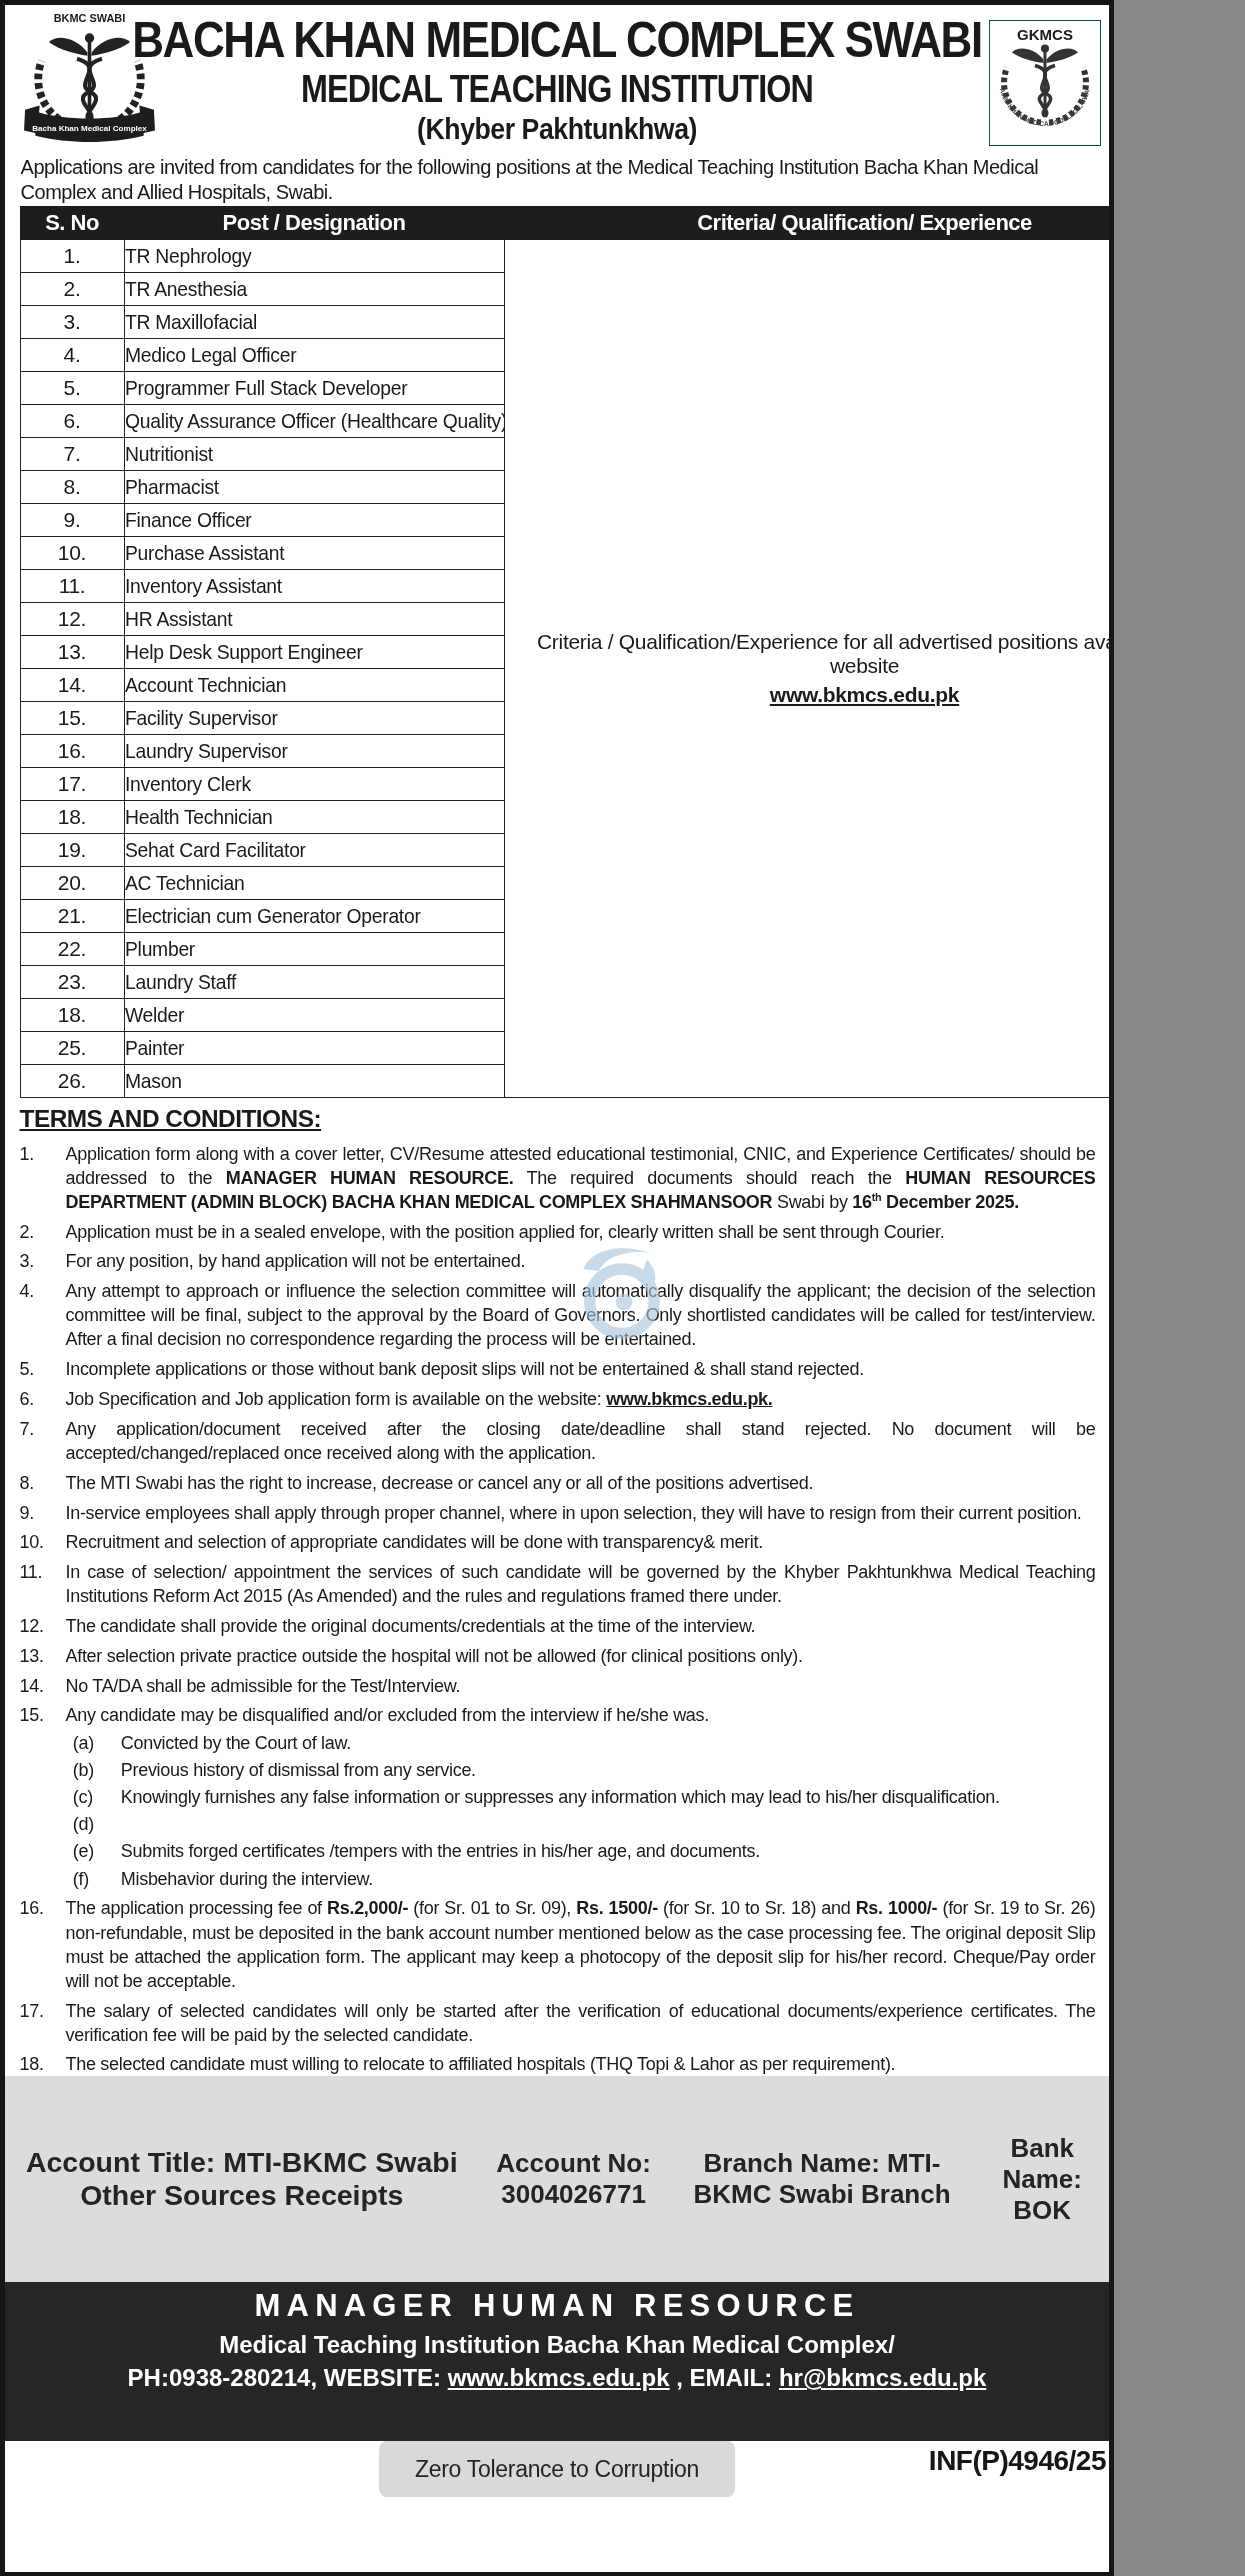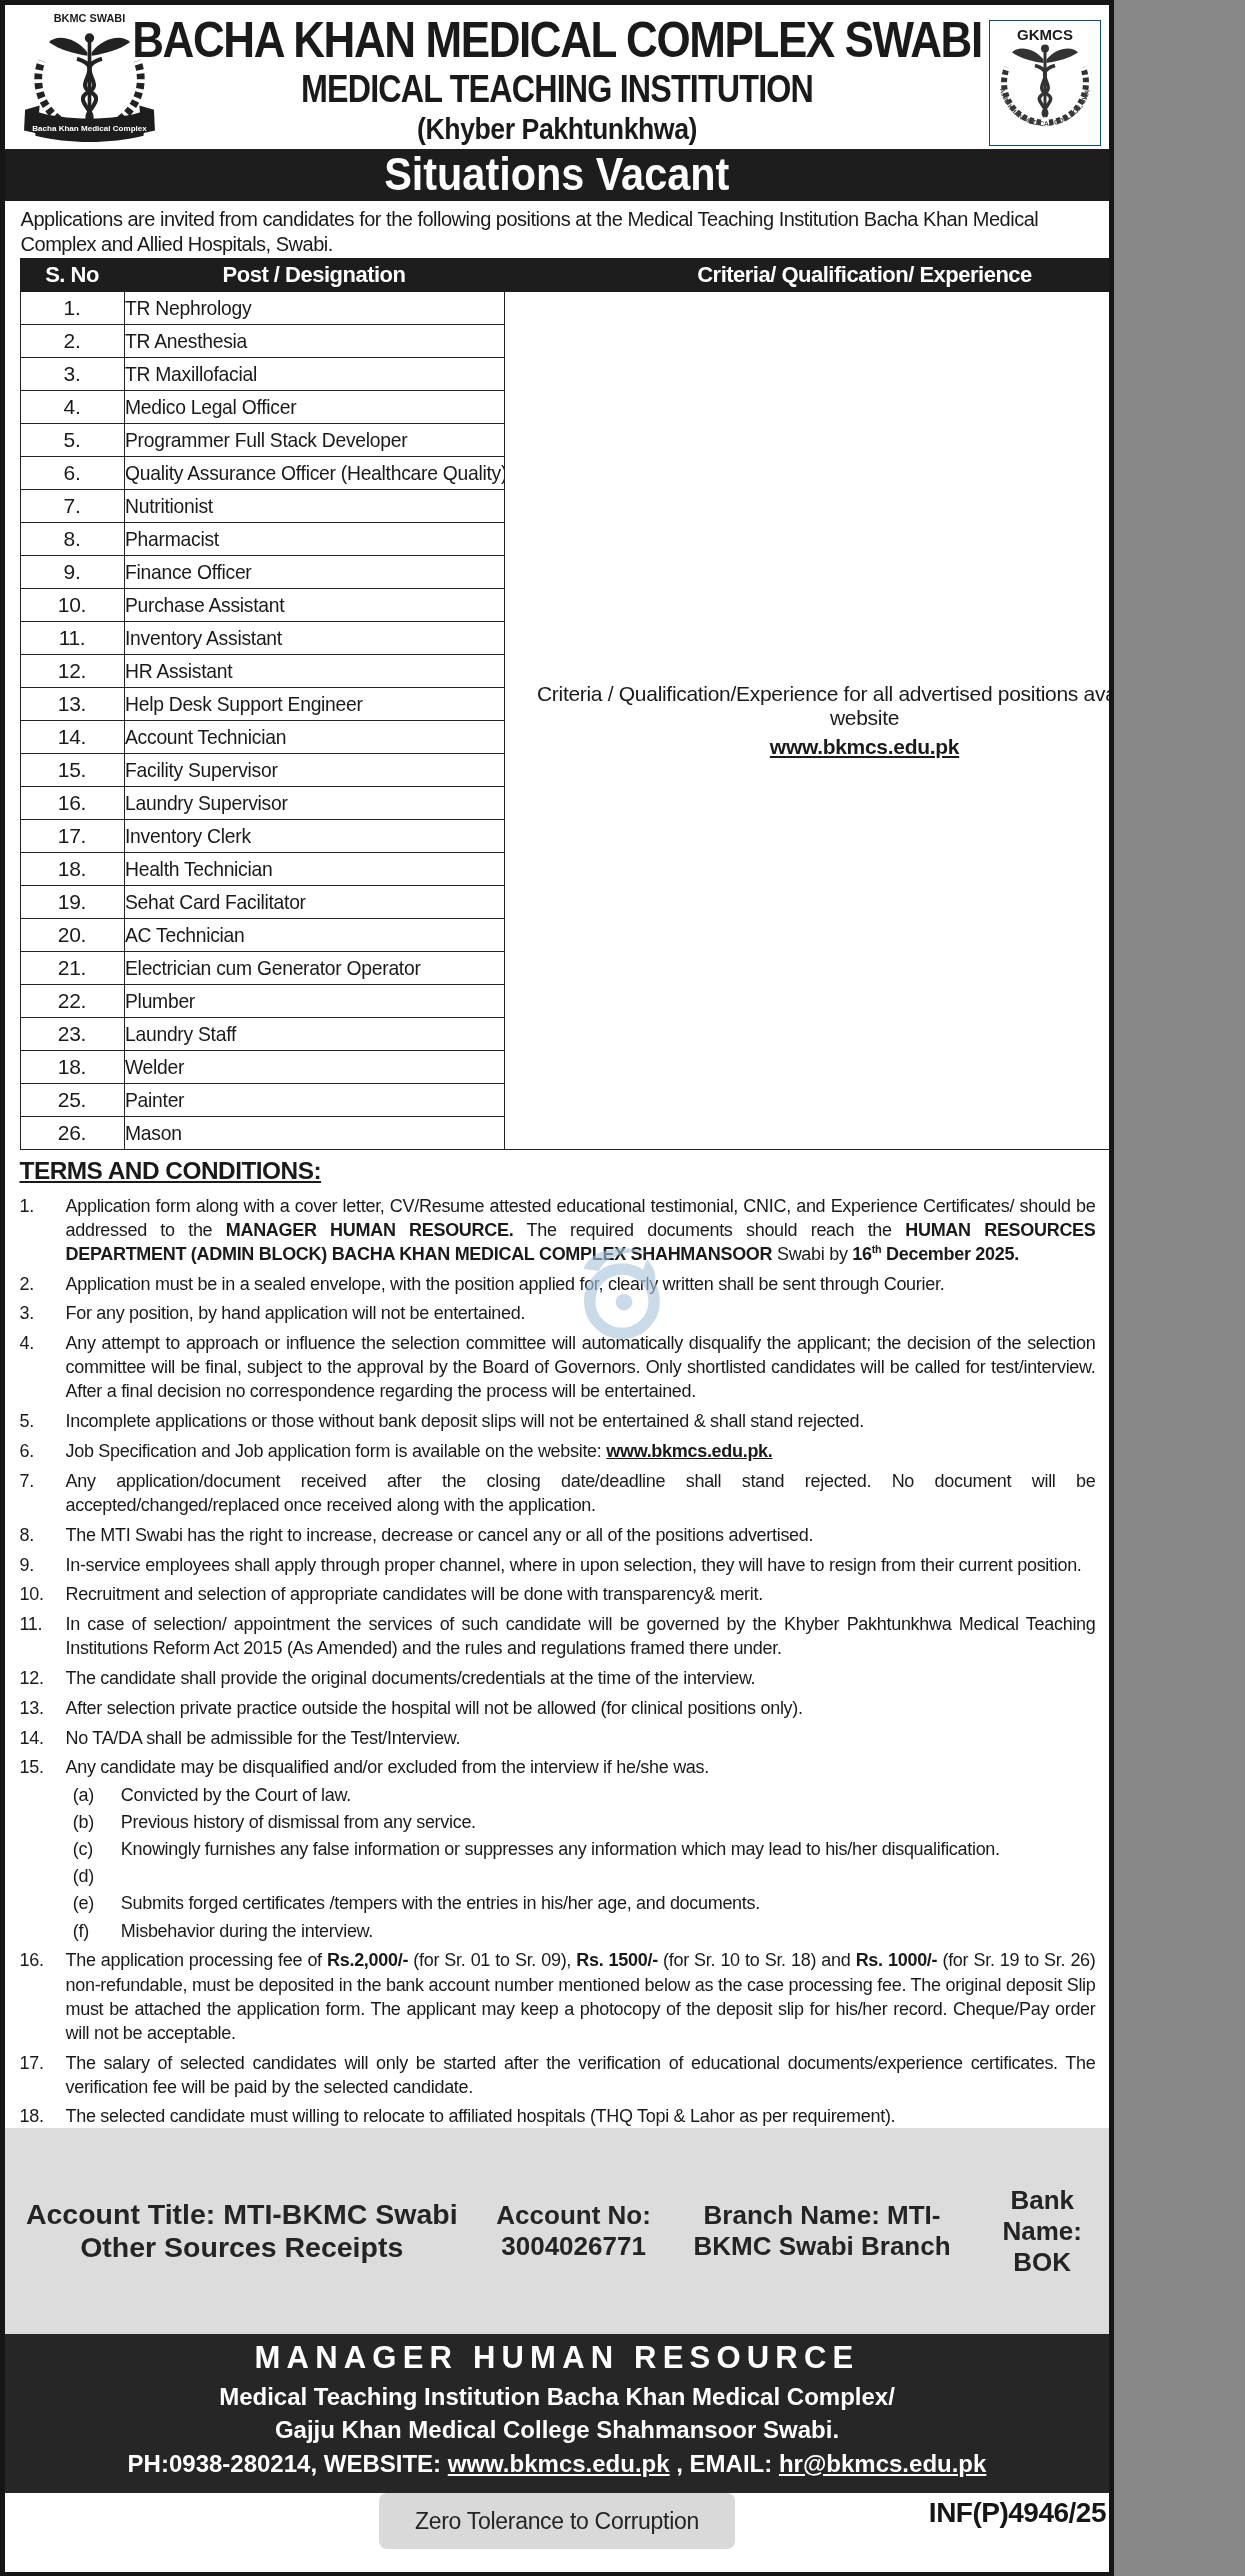--- a/index.html
+++ b/index.html
@@ -114,23 +114,20 @@
           <textPath href="#arcB" startOffset="50%" text-anchor="middle">GAJJU KHAN MEDICAL COLLEGE, SWABI</textPath>
         </text>
       </svg>
     </div>
 
     <h1 class="title-main">BACHA KHAN MEDICAL COMPLEX SWABI</h1>
     <h2 class="title-sub">MEDICAL TEACHING INSTITUTION</h2>
     <h3 class="title-region">(Khyber Pakhtunkhwa)</h3>
   </div>
 
-  <div class="banner">
-    <span>Situations Vacant</span>
-  </div>
 
   <div class="intro">Applications are invited from candidates for the following positions at the Medical Teaching Institution Bacha Khan Medical Complex and Allied Hospitals, Swabi.</div>
 
   <table class="positions">
     <thead>
       <tr>
         <th style="width:101px">S. No</th>
         <th style="width:377px">Post / Designation</th>
         <th>Criteria/ Qualification/ Experience</th>
       </tr>
@@ -349,21 +346,20 @@
   <div class="account" id="account-block">
       <div class="l0">Account Title: MTI-BKMC Swabi Other Sources Receipts</div>
       <div class="ln">Account No: 3004026771</div>
       <div class="ln">Branch Name: MTI-BKMC Swabi Branch</div>
       <div class="ln">Bank Name: BOK</div>
     </div>
 
   <div class="footer">
     <div class="f-title">MANAGER HUMAN RESOURCE</div>
     <div class="f-line">Medical Teaching Institution Bacha Khan Medical Complex/</div>
-    <div class="f-line">Gajju Khan Medical College Shahmansoor Swabi.</div>
     <div class="f-line" id="footer-contact"><span>PH:0938-280214, WEBSITE: </span><span class="ulink">www.bkmcs.edu.pk</span><span> , EMAIL: </span><span class="ulink">hr@bkmcs.edu.pk</span></div>
     <div class="f-strip">
       <div class="f-pill">Zero Tolerance to Corruption</div>
       <div class="f-ref">INF(P)4946/25</div>
     </div>
   </div>
 
 </div>
 
 

